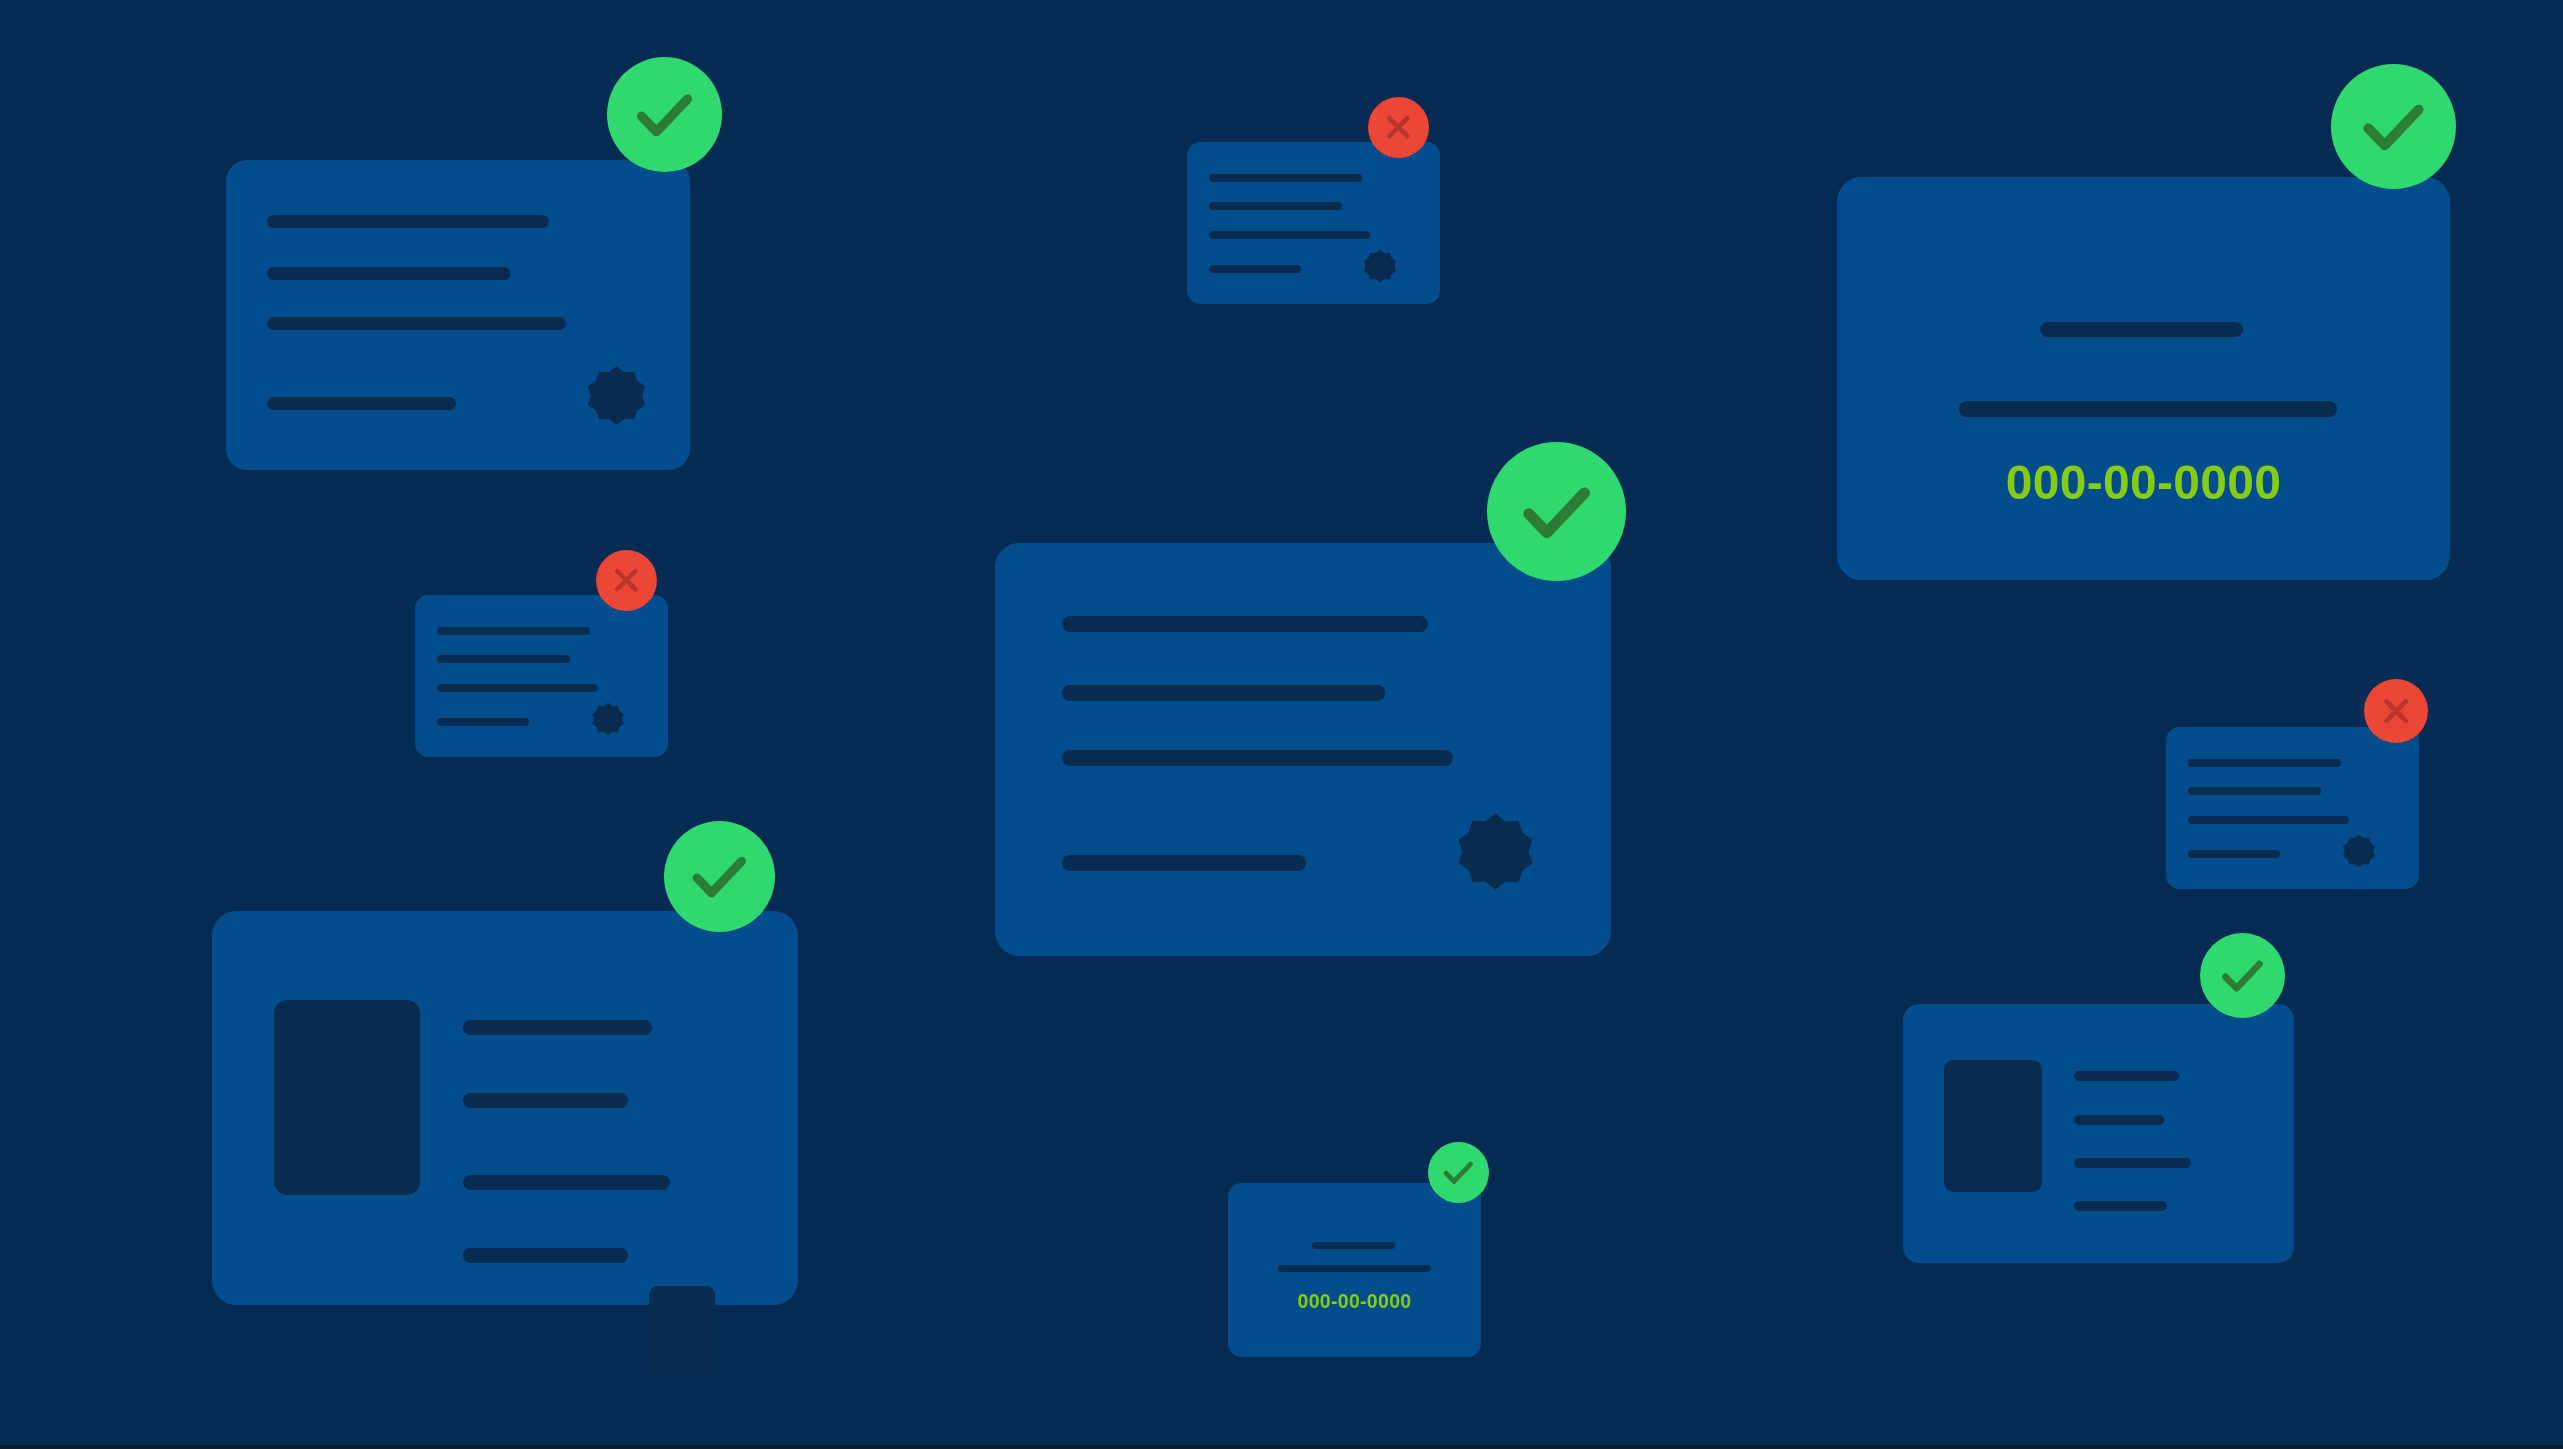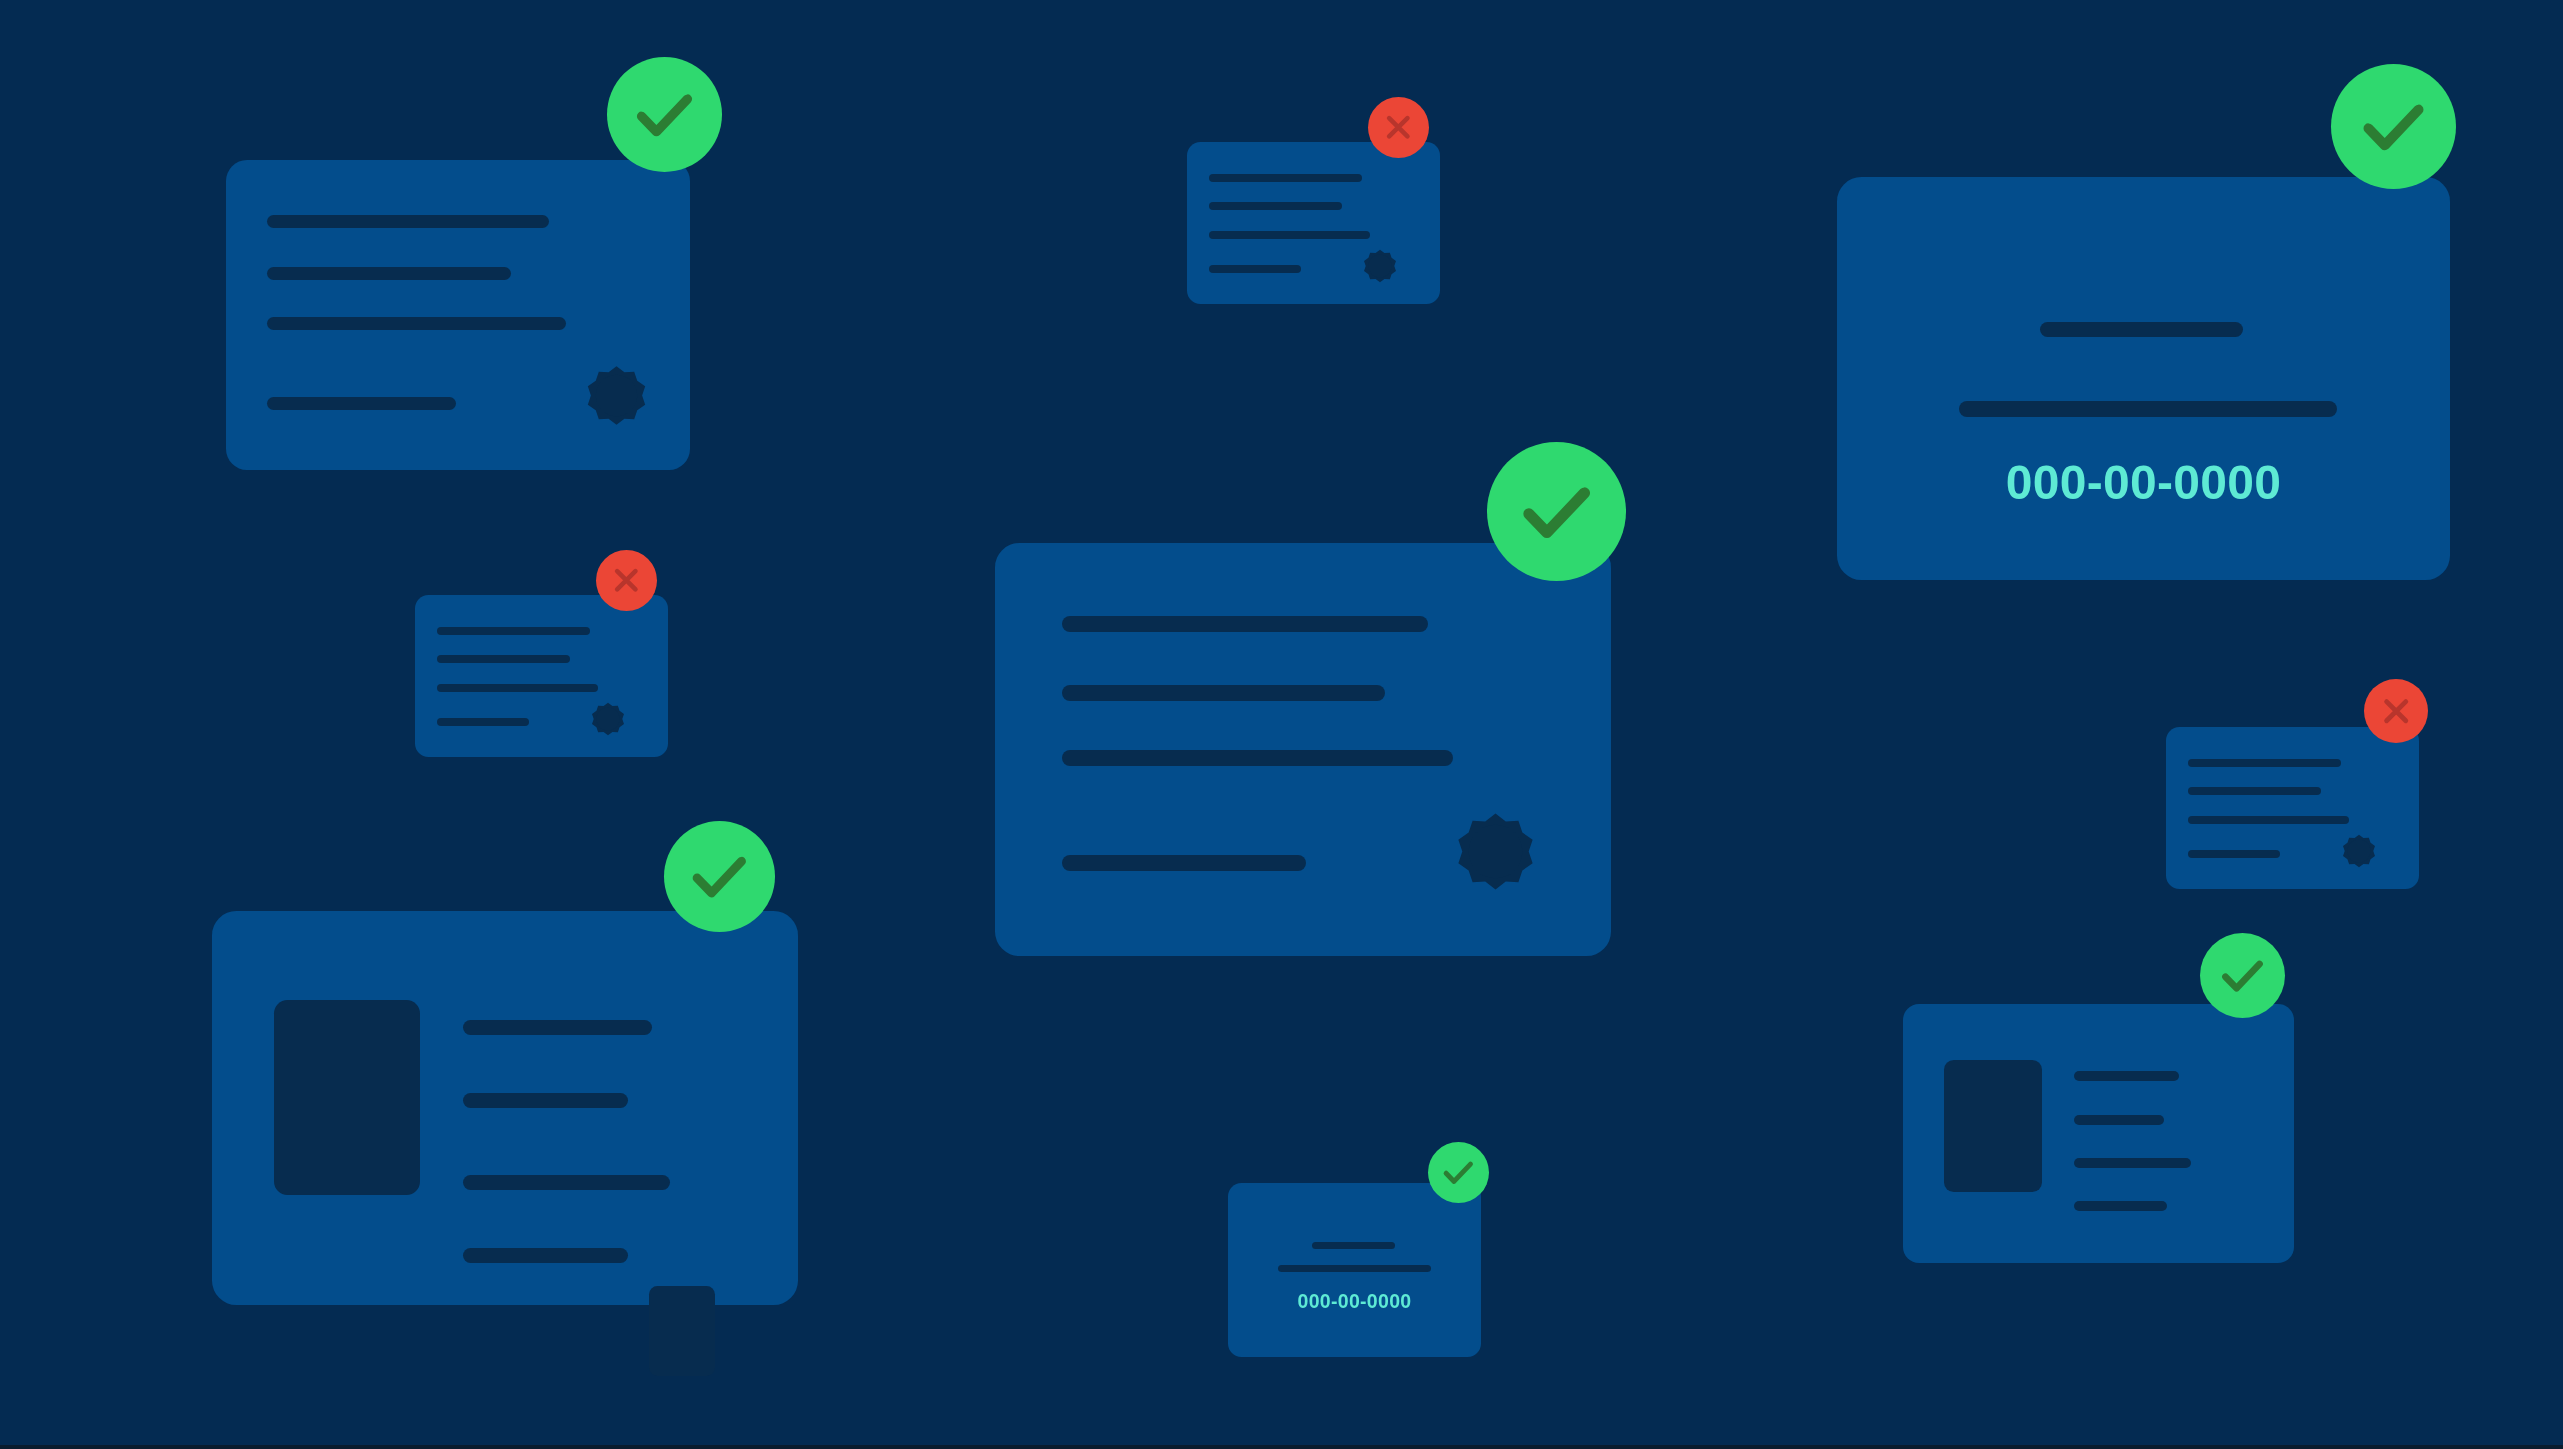--- a/index.html
+++ b/index.html
@@ -53,21 +53,21 @@
   }
   .chip {
     position: absolute;
     background: #072C4F;
     border-radius: 8.5px;
   }
 
   
   .ssn {
     position: absolute;
-    color: #5eead4;
+    color: #84cc16;
     font-weight: 700;
     letter-spacing: 0.3px;
     white-space: nowrap;
     font-family: "Liberation Sans", sans-serif;
   }
 
   
   .seal {
     position: absolute;
     color: #072C4F;

